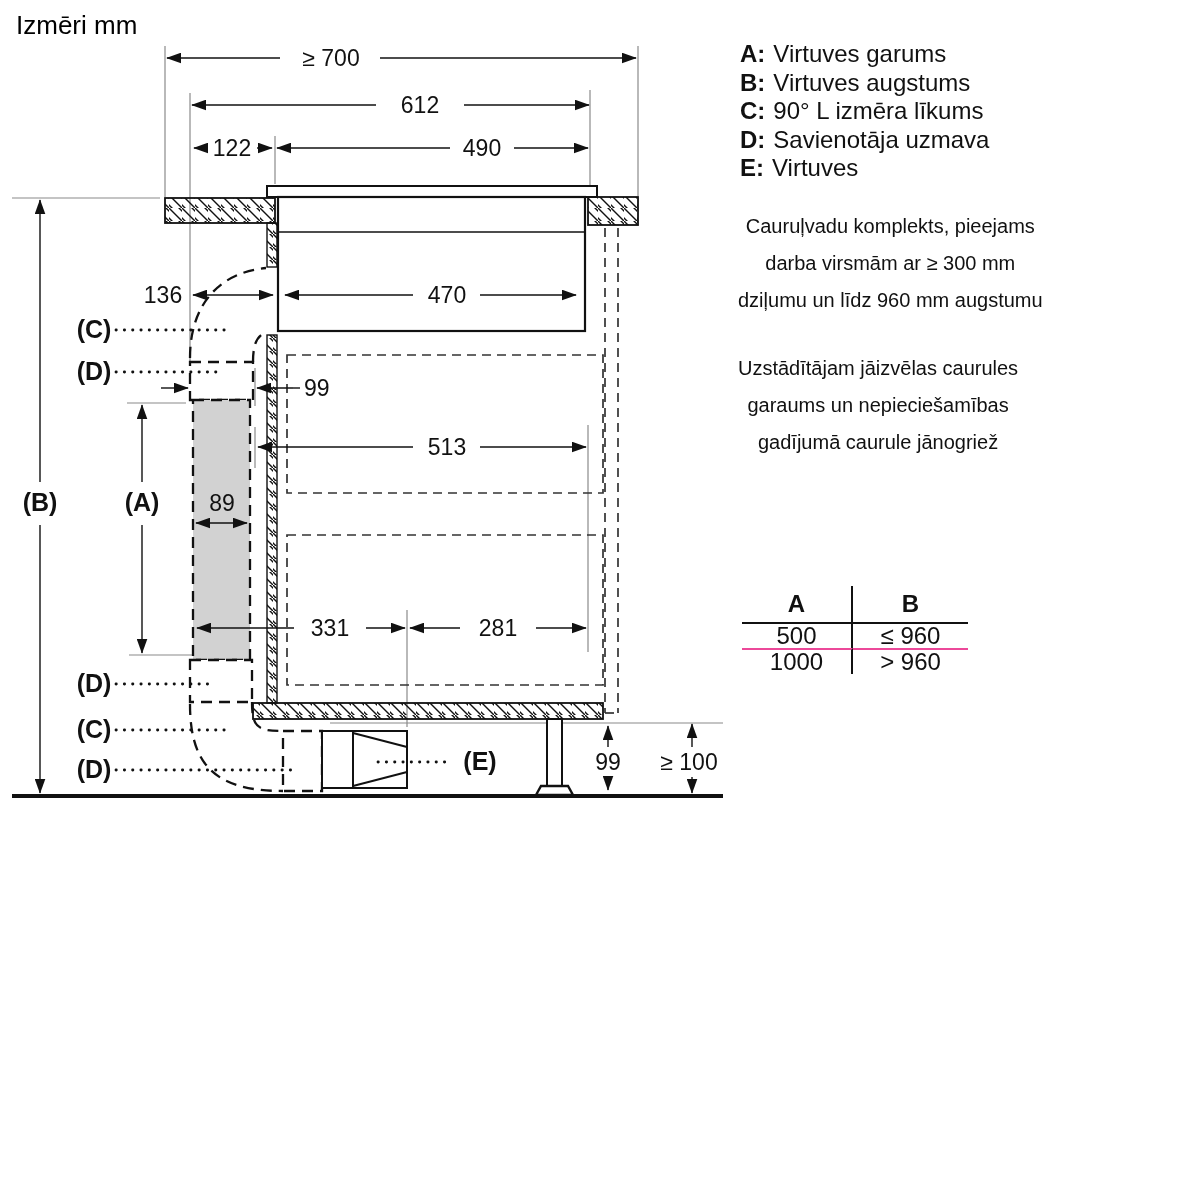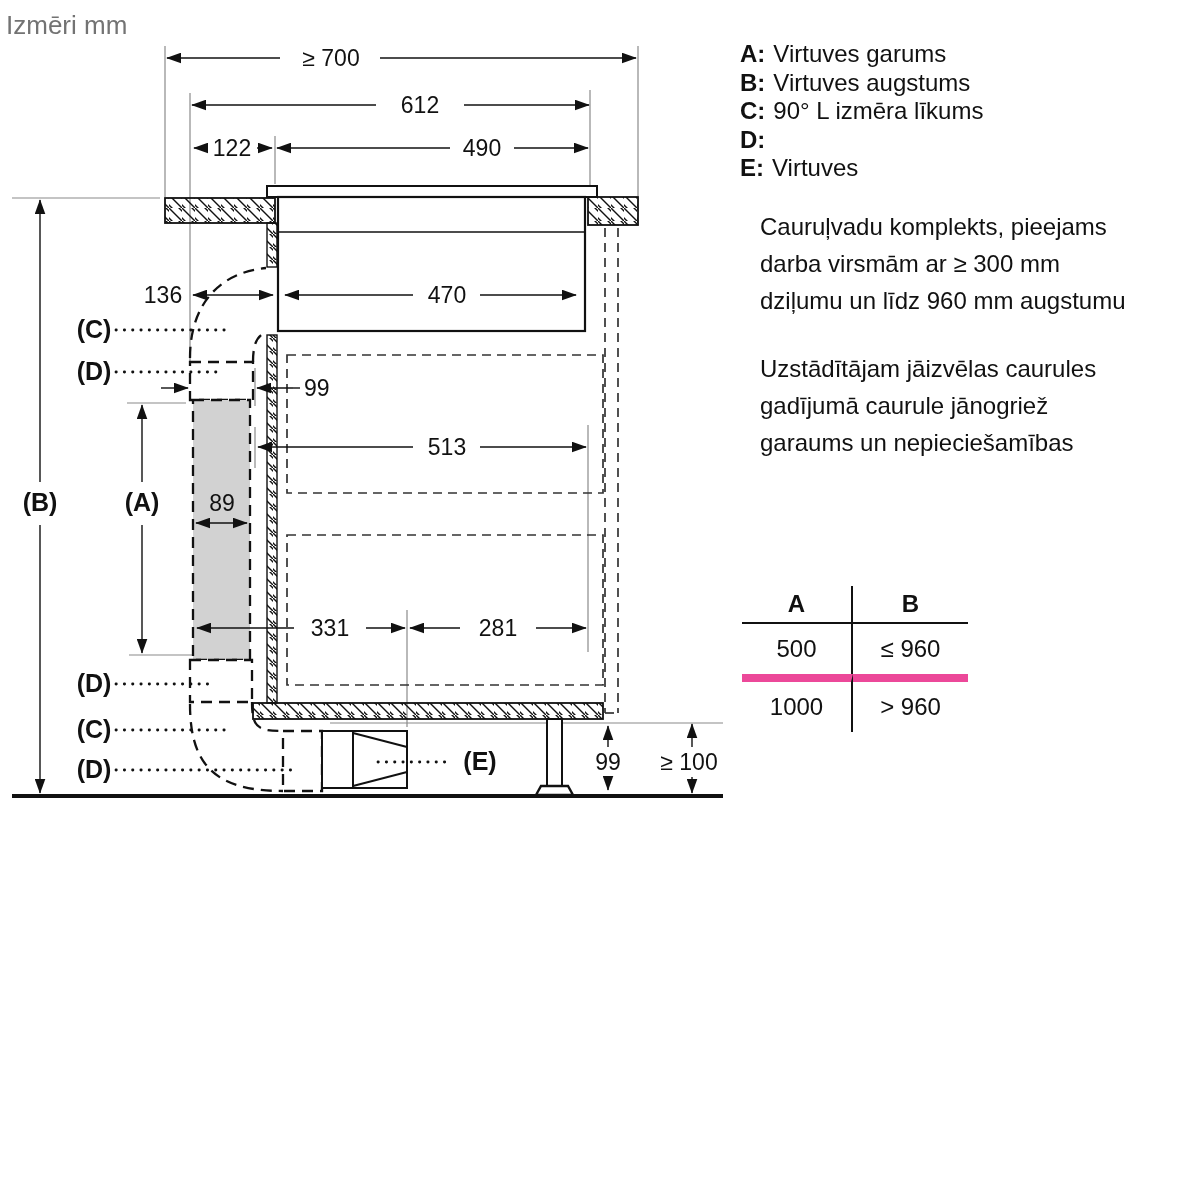--- a/index.html
+++ b/index.html
@@ -1,29 +1,29 @@
 <!DOCTYPE html>
 <html><head>
 <meta charset="utf-8">
 <style>
   html,body{margin:0;padding:0;background:#fff;}
   body{width:1200px;height:1200px;position:relative;font-family:"Liberation Sans",sans-serif;color:#111;}
   .abs{position:absolute;}
-  #title{left:6px;top:10px;font-size:26px;color:#737373;}
+  #title{left:16px;top:10px;font-size:26px;color:#000000;}
   #legend{left:740px;top:40px;font-size:24px;line-height:28.5px;}
   .legrow{display:flex;}
   .legrow .k{font-weight:700;margin-right:8px;}
-  .note{left:760px;font-size:24px;line-height:37px;}
+  .note{left:738px;font-size:20px;line-height:37px;text-align:center;}
   #note1{top:208px;}
   #note2{top:350px;}
   #spec-table{left:742px;top:586px;display:grid;grid-template-columns:111px 115px;font-size:24px;}
-  #spec-table .cell{display:flex;align-items:center;justify-content:center;height:50px;}
+  #spec-table .cell{display:flex;align-items:center;justify-content:center;height:24px;}
   #spec-table .hdr{font-weight:700;height:36px;border-bottom:2px solid #111;}
   #spec-table .cola{border-right:2px solid #111;}
-  #spec-table .r2{border-top:8px solid #ec4899;text-align:center;}
+  #spec-table .r2{border-top:2px solid #ec4899;text-align:center;}
   svg text{font-family:"Liberation Sans",sans-serif;font-size:23px;fill:#111;}
   svg text.lab{font-size:25px;font-weight:700;}
 </style>
 </head>
 <body>
 
 <div id="title" class="abs">Izmēri mm</div>
 
 <svg class="abs" style="left:0;top:0" width="730" height="820" viewBox="0 0 730 820">
   <defs>
@@ -183,36 +183,37 @@
   <div class="legrow">
       <span class="k">B:</span>
       <span>Virtuves augstums</span>
     </div>
   <div class="legrow">
       <span class="k">C:</span>
       <span>90° L izmēra līkums</span>
     </div>
   <div class="legrow">
       <span class="k">D:</span>
+      <span>Savienotāja uzmava</span>
     </div>
   <div class="legrow">
       <span class="k">E:</span>
       <span>Virtuves</span>
     </div>
 </div>
 
 <div id="note1" class="abs note">
   <div>Cauruļvadu komplekts, pieejams</div>
   <div>darba virsmām ar ≥ 300 mm</div>
   <div>dziļumu un līdz 960 mm augstumu</div>
 </div>
 <div id="note2" class="abs note">
   <div>Uzstādītājam jāizvēlas caurules</div>
+  <div>garaums un nepieciešamības</div>
   <div>gadījumā caurule jānogriež</div>
-  <div>garaums un nepieciešamības</div>
 </div>
 
 <div id="spec-table" class="abs">
   <div class="cell hdr cola">A</div>
   <div class="cell hdr">B</div>
   <div class="cell cola">500</div>
   <div class="cell">≤ 960</div>
   <div class="cell cola r2">1000</div>
   <div class="cell r2">&gt; 960</div>
 </div>

